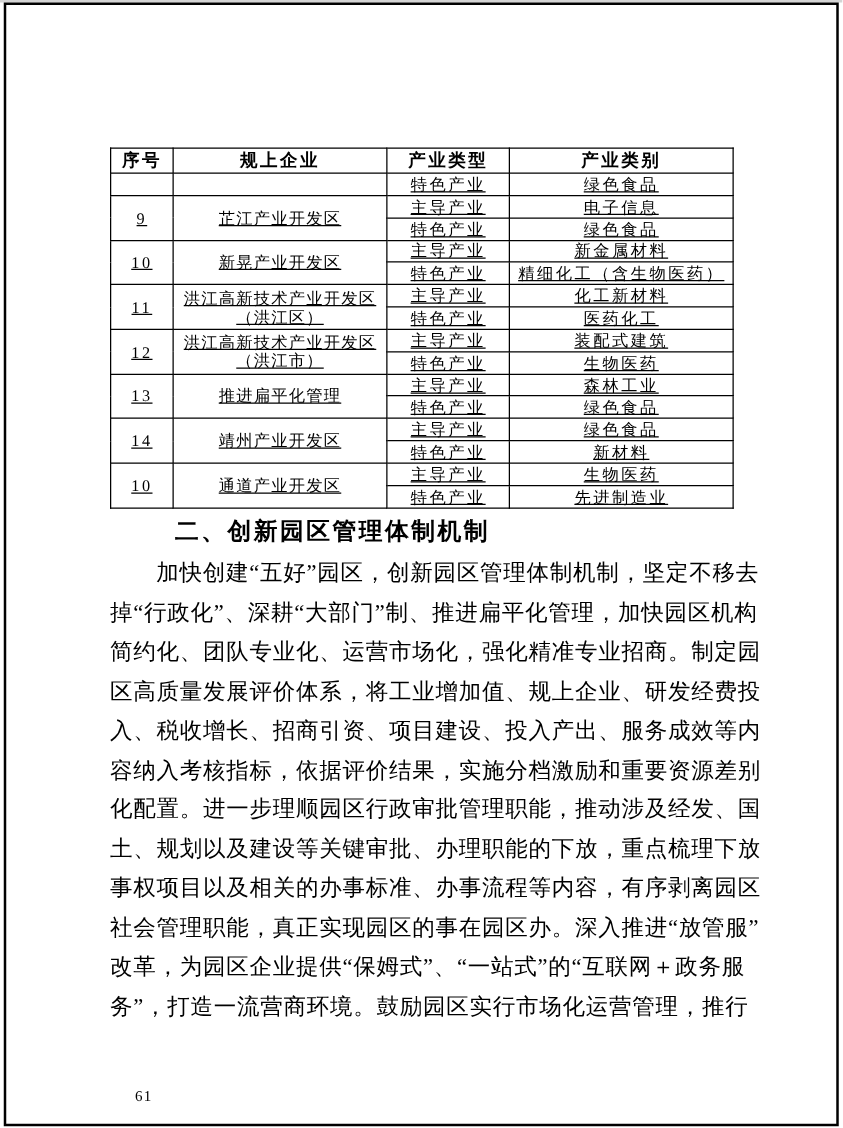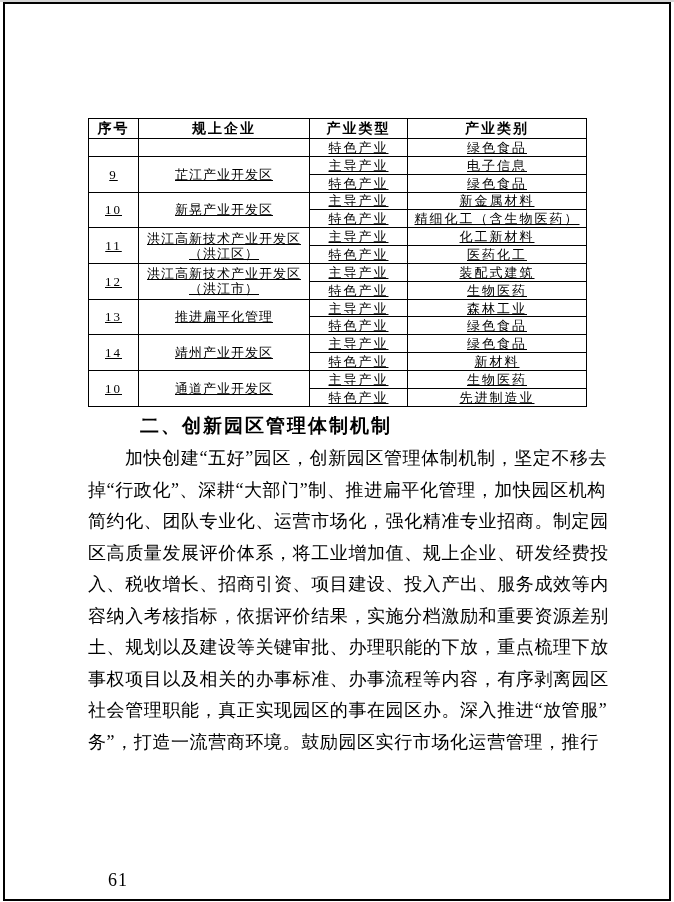--- a/index.html
+++ b/index.html
@@ -76,21 +76,21 @@
     line-height: 31.5px;
     font-size: 18px;
     letter-spacing: 0.6px;
     white-space: nowrap;
   }
   .para-line.first { padding-left: 37px; }
   
   .page-number {
     position: absolute;
     left: 108px; top: 870px;
-    font-size: 18px;
+    font-size: 12px;
     letter-spacing: 1px;
   }
 </style>
 </head>
 <body>
 
 <div class="top-strip"></div>
 <div class="page-border"></div>
 
 <table class="parks-table">
@@ -190,19 +190,21 @@
 
 <div class="section-heading">二、创新园区管理体制机制</div>
 
 <div class="paragraph" id="paragraph">
     <div class="para-line first">加快创建“五好”园区，创新园区管理体制机制，坚定不移去</div>
     <div class="para-line">掉“行政化”、深耕“大部门”制、推进扁平化管理，加快园区机构</div>
     <div class="para-line">简约化、团队专业化、运营市场化，强化精准专业招商。制定园</div>
     <div class="para-line">区高质量发展评价体系，将工业增加值、规上企业、研发经费投</div>
     <div class="para-line">入、税收增长、招商引资、项目建设、投入产出、服务成效等内</div>
     <div class="para-line">容纳入考核指标，依据评价结果，实施分档激励和重要资源差别</div>
+    <div class="para-line">化配置。进一步理顺园区行政审批管理职能，推动涉及经发、国</div>
     <div class="para-line">土、规划以及建设等关键审批、办理职能的下放，重点梳理下放</div>
     <div class="para-line">事权项目以及相关的办事标准、办事流程等内容，有序剥离园区</div>
     <div class="para-line">社会管理职能，真正实现园区的事在园区办。深入推进“放管服”</div>
+    <div class="para-line">改革，为园区企业提供“保姆式”、“一站式”的“互联网＋政务服</div>
     <div class="para-line">务”，打造一流营商环境。鼓励园区实行市场化运营管理，推行</div>
   </div>
 
 <div class="page-number">61</div>
 
 </body></html>

